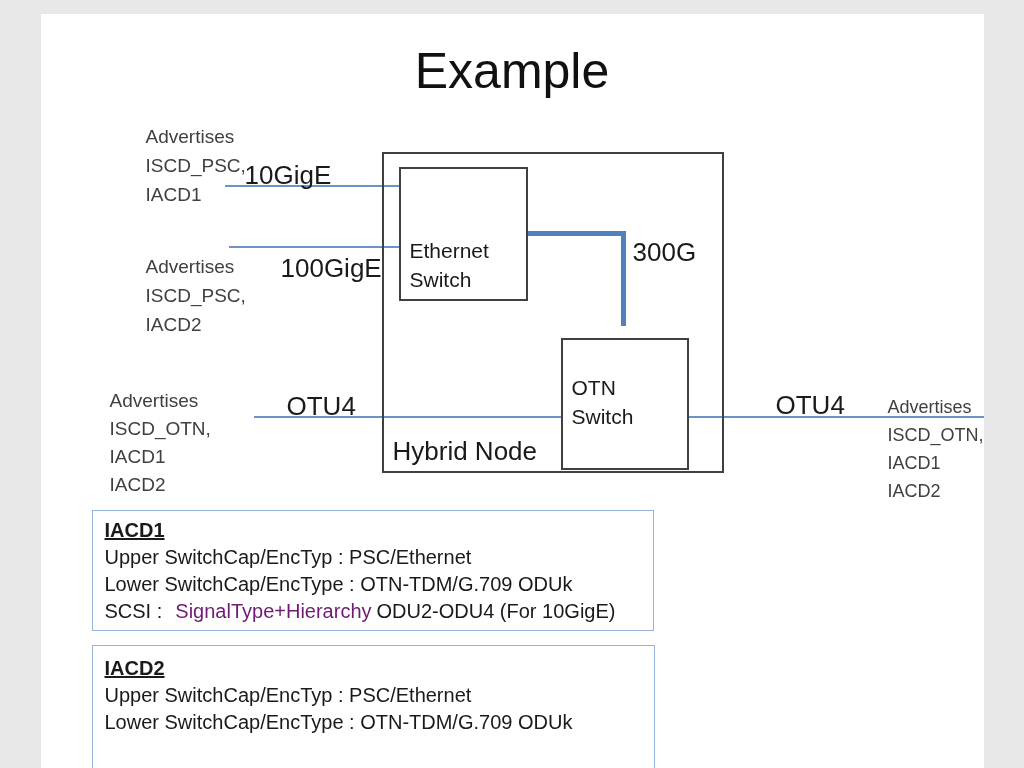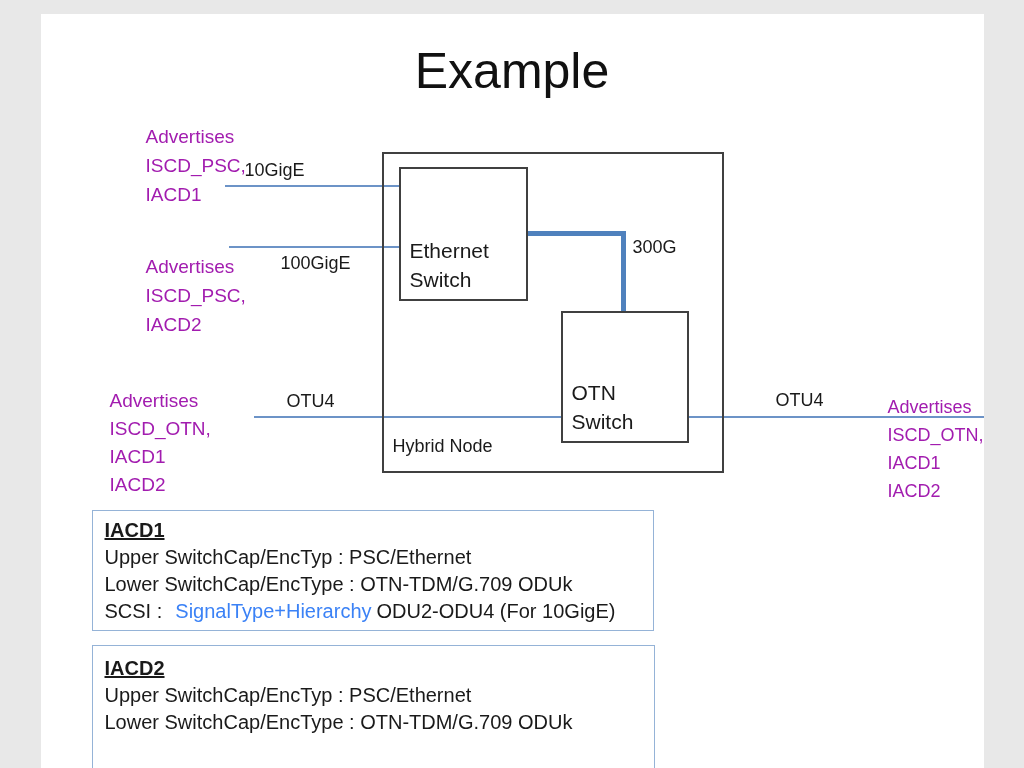--- a/index.html
+++ b/index.html
@@ -34,45 +34,45 @@
     background:#ffffff;
     display:flex;
     align-items:flex-end;
     padding:0 16px 5px 9px;
     box-sizing:border-box;
     font-size:21px;
     line-height:29px;
     white-space:pre-line;
   }
   .diagram-label{
-    font-size:18px;
+    font-size:26px;
     white-space:nowrap;
     color:#1a1a1a;
   }
   .advertise{
     font-size:19px;
     line-height:29px;
     white-space:pre-line;
-    color:#a21caf;
+    color:#404040;
   }
   .advertise.tight{line-height:28px;}
   .iacd-box{
     border:1.5px solid #95B3D7;
     background:#ffffff;
     box-sizing:border-box;
     padding:6px 8px 0 12px;
     font-size:20px;
     line-height:27px;
   }
   .iacd-heading{
     font-weight:bold;
     text-decoration:underline;
   }
   .scsi-highlight{
-    color:#3b82f6;
+    color:#701a75;
     margin-left:13px;
   }
   .scsi-suffix{margin-left:5px;}
 </style>
 </head>
 <body>
 
 <div class="slide">
 
   <div class="abs title">Example</div>
@@ -85,21 +85,21 @@
   <div class="abs elbow" style="left:487px;top:217px;width:98px;height:5px;"></div>
   <div class="abs elbow" style="left:580px;top:217px;width:5px;height:95px;"></div>
 
   <div class="abs node-outer" style="left:341px;top:138px;width:338px;height:317px;"></div>
 
   <div class="abs node-inner" style="left:358px;top:153px;width:129px;height:134px;">
     <span>Ethernet
 Switch</span>
   </div>
 
-  <div class="abs node-inner" style="left:520px;top:297px;width:128px;height:132px;">
+  <div class="abs node-inner" style="left:520px;top:324px;width:128px;height:132px;align-items:center;">
     <span>OTN
 Switch</span>
   </div>
 
   <div class="abs diagram-label" style="left:204px;top:146px;">10GigE</div>
   <div class="abs diagram-label" style="left:240px;top:239px;">100GigE</div>
   <div class="abs diagram-label" style="left:246px;top:377px;">OTU4</div>
   <div class="abs diagram-label" style="left:735px;top:376px;">OTU4</div>
   <div class="abs diagram-label" style="left:592px;top:223px;">300G</div>
   <div class="abs diagram-label" style="left:352px;top:422px;text-align:right;">Hybrid Node</div>

